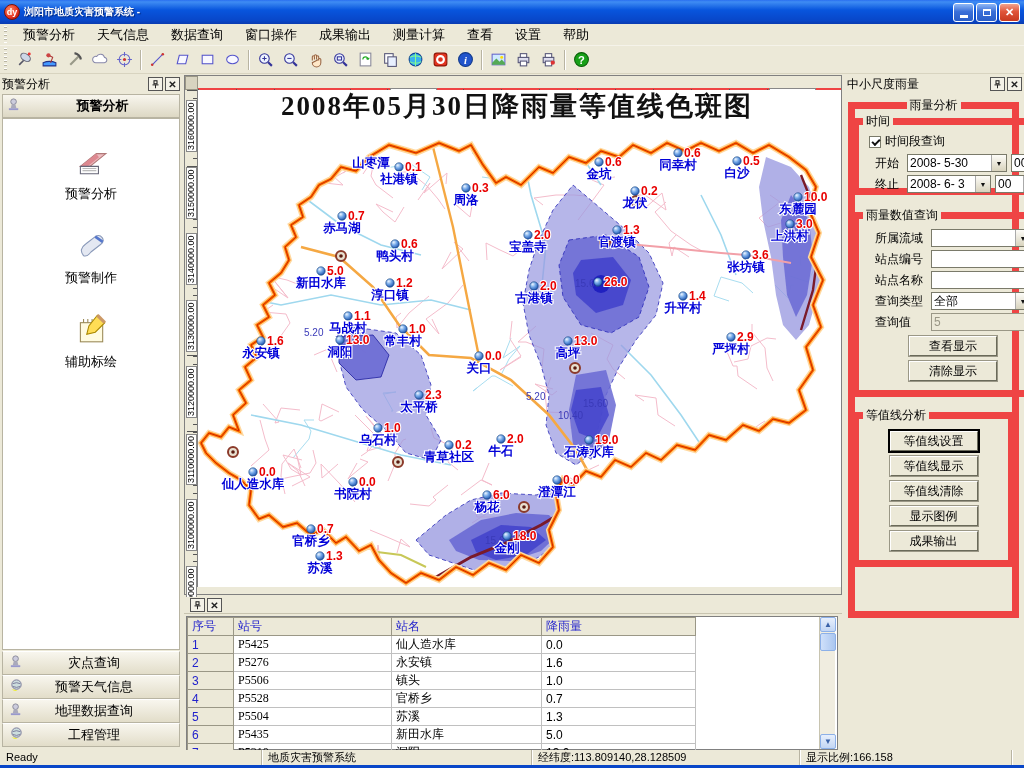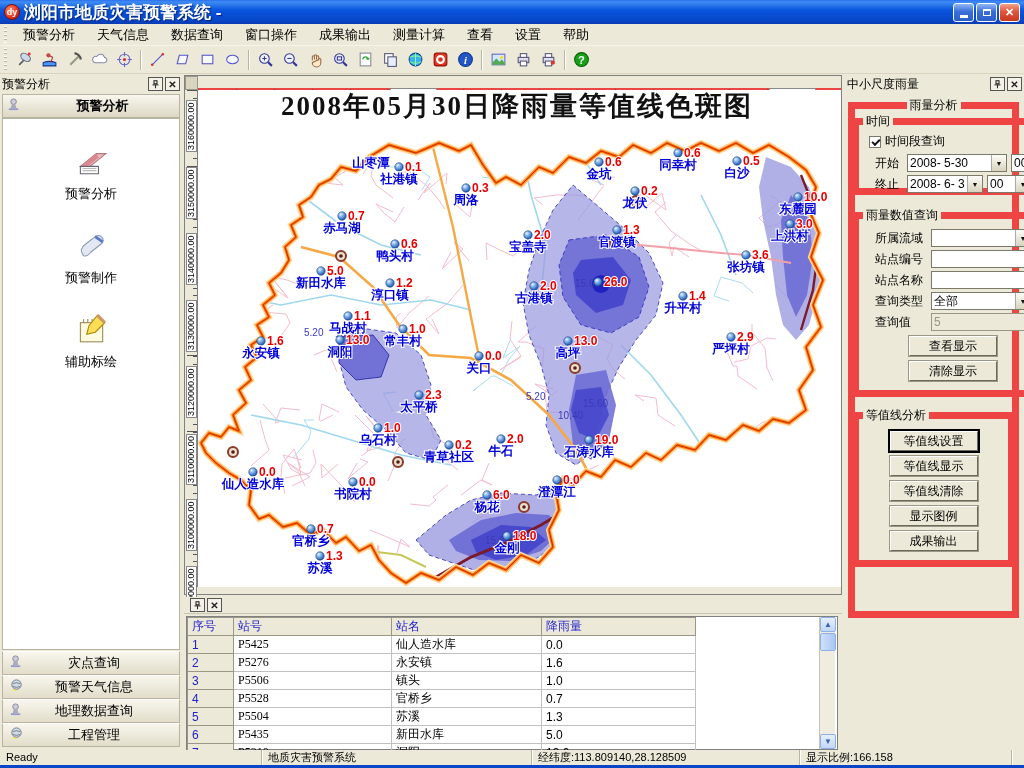--- a/index.html
+++ b/index.html
@@ -6,21 +6,21 @@
   html,body { width:1024px; height:768px; overflow:hidden; }
   body { font-family:"Liberation Sans", sans-serif; background:#ece9d8; position:relative; }
 
   
   #titlebar { position:absolute; left:0; top:0; width:1024px; height:24px;
     background:linear-gradient(180deg,#2a6ff0 0%,#3f8cf3 8%,#0855dd 42%,#0846c8 86%,#0a3bb0 100%);
     display:flex; align-items:center; padding:0 4px; }
   #app-icon { width:16px; height:16px; border-radius:50%;
     background:radial-gradient(circle at 35% 35%,#ff8a65,#e53020 60%,#8e1507); border:1px solid #7a1208;
     color:#fff; font-size:9px; font-weight:bold; text-align:center; line-height:15px; margin-right:4px; }
-  #title-text { color:#fff; font-weight:bold; font-size:17px; text-shadow:1px 1px 1px #00257a; flex:1; }
+  #title-text { color:#fff; font-weight:bold; font-size:10px; text-shadow:1px 1px 1px #00257a; flex:1; }
   .winbtn { width:21px; height:19px; margin-left:2px; border-radius:3px; border:1px solid #fff;
     background:linear-gradient(180deg,#8fb7f5,#3a6fd8 45%,#2a5ec8); color:#fff; font-size:11px; font-weight:bold;
     display:flex; align-items:center; justify-content:center; }
   .winbtn.close { background:linear-gradient(180deg,#f2a38c,#e0553a 45%,#c83a20); }
   .winbtn .minbar { width:8px; height:3px; background:#fff; margin-top:8px; }
   .winbtn .restore { width:8px; height:7px; border:1px solid #fff; border-top:2px solid #fff; background:transparent; }
 
   
   #menubar { position:absolute; left:0; top:24px; width:1024px; height:22px; background:#ece9d8;
     display:flex; align-items:center; font-size:13px; border-bottom:1px solid #f5f3ea; }
@@ -878,21 +878,21 @@
         <span class="cval">2008- 5-30</span>
           <span class="carrow">▼</span>
       </span>
       <span class="combo" style="width:44px;margin-left:4px;">
         <span class="cval">00</span>
           <span class="carrow">▼</span>
       </span>
     </div>
     <div class="fld-row">
       <span class="flabel">终止</span>
-      <span class="combo" style="width:76px;">
+      <span class="combo" style="width:84px;">
         <span class="cval">2008- 6- 3</span>
           <span class="carrow">▼</span>
       </span>
       <span class="combo" style="width:44px;margin-left:4px;">
         <span class="cval">00</span>
           <span class="carrow">▼</span>
       </span>
     </div>
   </fieldset>
   <fieldset id="grp-query">

